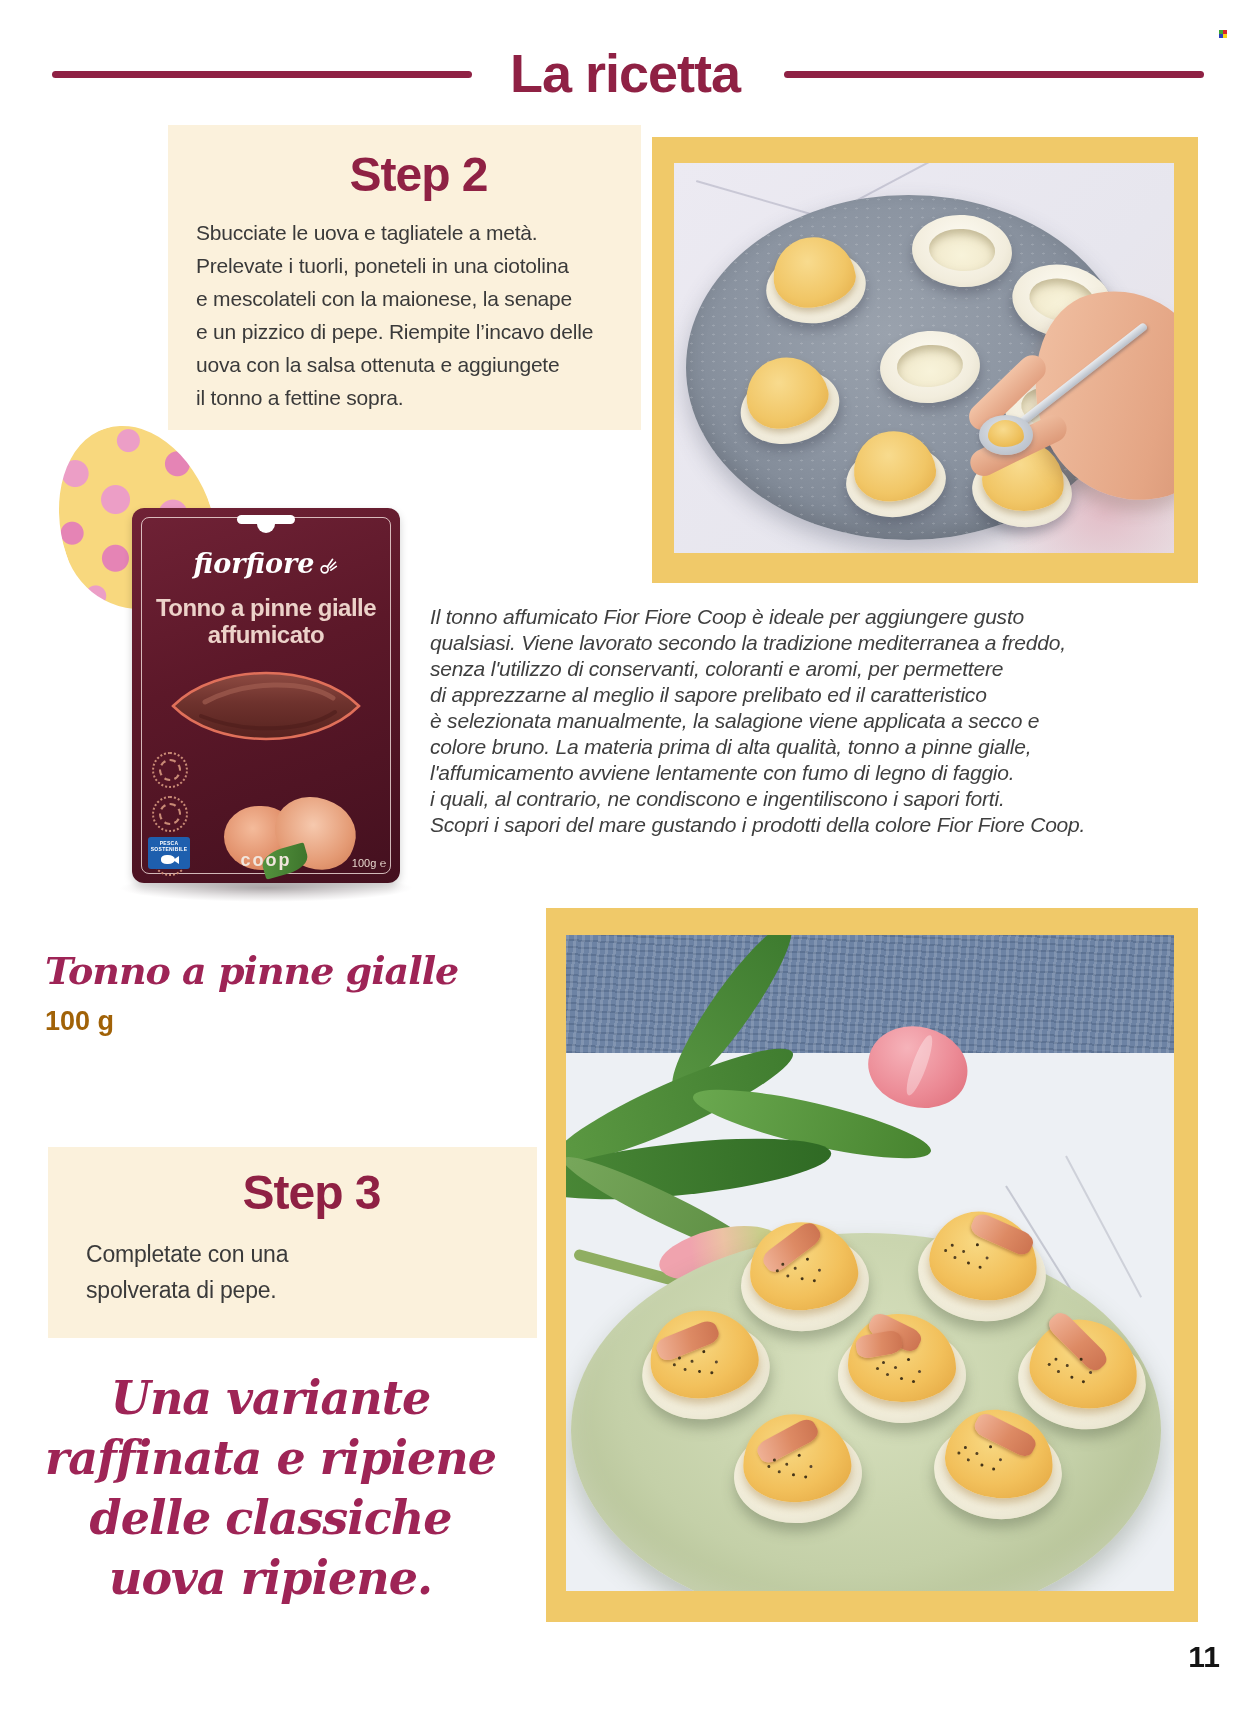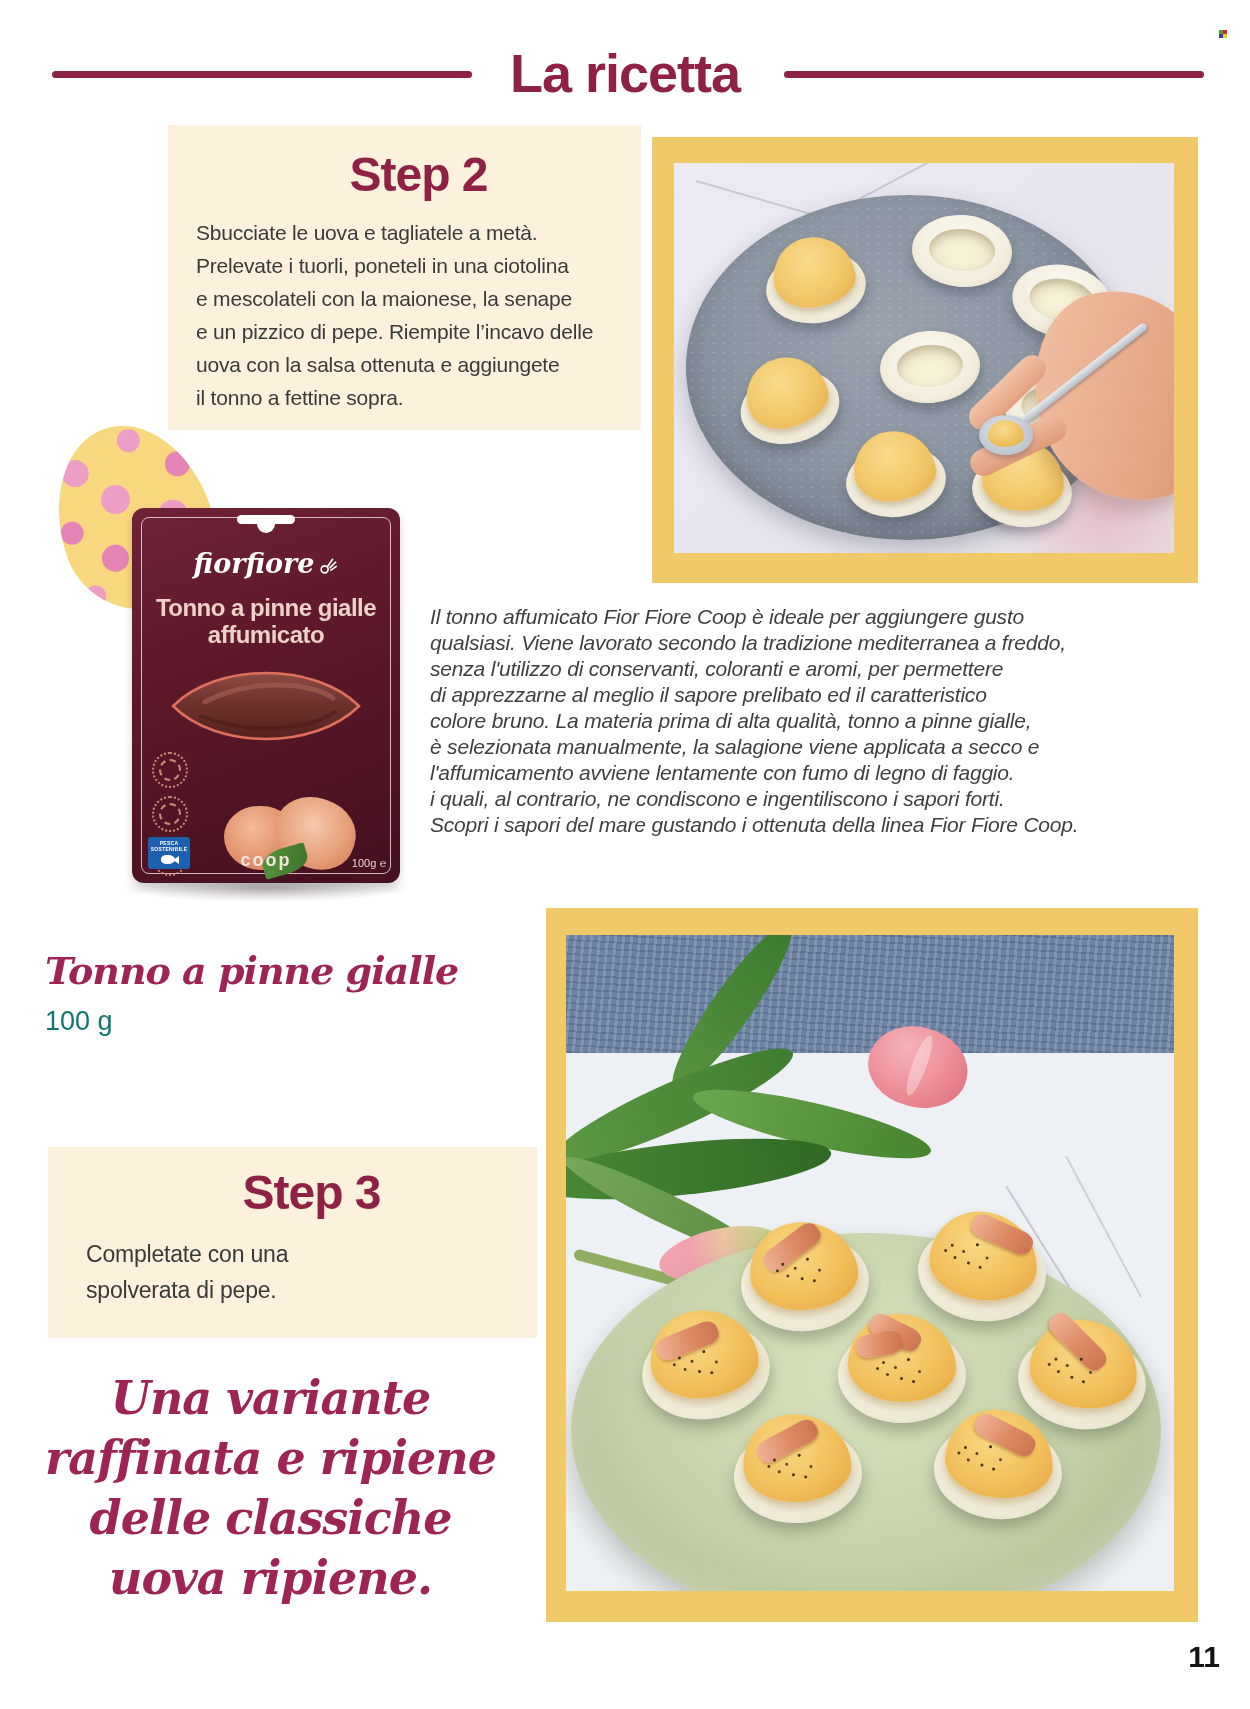--- a/index.html
+++ b/index.html
@@ -143,21 +143,21 @@
   .description { position:absolute; left:430px; top:604px; width:700px;
     font-style:italic; font-size:21px; line-height:26px; color:#3f3f3f; letter-spacing:-0.2px; }
 
   
   .caption { position:absolute; left:45px; top:948px; width:470px; color:#9e2456;
     font-family:"DejaVu Serif", serif; font-style:italic; font-weight:bold; }
   .caption-line { font-size:38px; line-height:46px; letter-spacing:-1px; }
   .caption-brand { font-weight:normal; font-size:40px; letter-spacing:-2px; margin-left:10px; }
   .caption svg { vertical-align:-6px; margin-left:2px; }
   .caption-weight { margin-top:12px; font-family:"Liberation Sans", sans-serif; font-style:normal;
-    font-weight:normal; font-size:27px; color:#0f766e; letter-spacing:0; }
+    font-weight:bold; font-size:27px; color:#a16207; letter-spacing:0; }
 
   
   .quote { position:absolute; left:18px; top:1368px; width:505px; text-align:center; color:#9e2456;
     font-family:"DejaVu Serif", serif; font-style:italic; font-weight:bold;
     font-size:46px; line-height:60px; letter-spacing:-1px; }
 
   
   .wall { position:absolute; left:0; top:0; width:100%; height:118px; background:#6d83a4;
     background-image:
       repeating-linear-gradient(95deg, rgba(255,255,255,.14) 0 3px, transparent 3px 8px),
@@ -318,25 +318,25 @@
     </div>
     <div class="pkg-coop">coop</div>
     <div class="pkg-weight">100g ℮</div>
   </div>
 
   <div class="description">
     <div class="desc-line">Il tonno affumicato Fior Fiore Coop è ideale per aggiungere gusto</div>
     <div class="desc-line">qualsiasi. Viene lavorato secondo la tradizione mediterranea a freddo,</div>
     <div class="desc-line">senza l'utilizzo di conservanti, coloranti e aromi, per permettere</div>
     <div class="desc-line">di apprezzarne al meglio il sapore prelibato ed il caratteristico</div>
+    <div class="desc-line">è selezionata manualmente, la salagione viene applicata a secco e</div>
     <div class="desc-line">colore bruno. La materia prima di alta qualità, tonno a pinne gialle,</div>
-    <div class="desc-line">è selezionata manualmente, la salagione viene applicata a secco e</div>
     <div class="desc-line">l'affumicamento avviene lentamente con fumo di legno di faggio.</div>
     <div class="desc-line">i quali, al contrario, ne condiscono e ingentiliscono i sapori forti.</div>
-    <div class="desc-line">Scopri i sapori del mare gustando i ottenuta della linea Fior Fiore Coop.</div>
+    <div class="desc-line">Scopri i sapori del mare gustando i prodotti della colore Fior Fiore Coop.</div>
   </div>
 
   <div class="caption">
     <div class="caption-line">Tonno a pinne gialle</div>
     <div class="caption-weight">100 g</div>
   </div>
 
   <div class="step-box step3-box">
     <div class="step-title">Step 3</div>
     <div class="step-body">Completate con una

